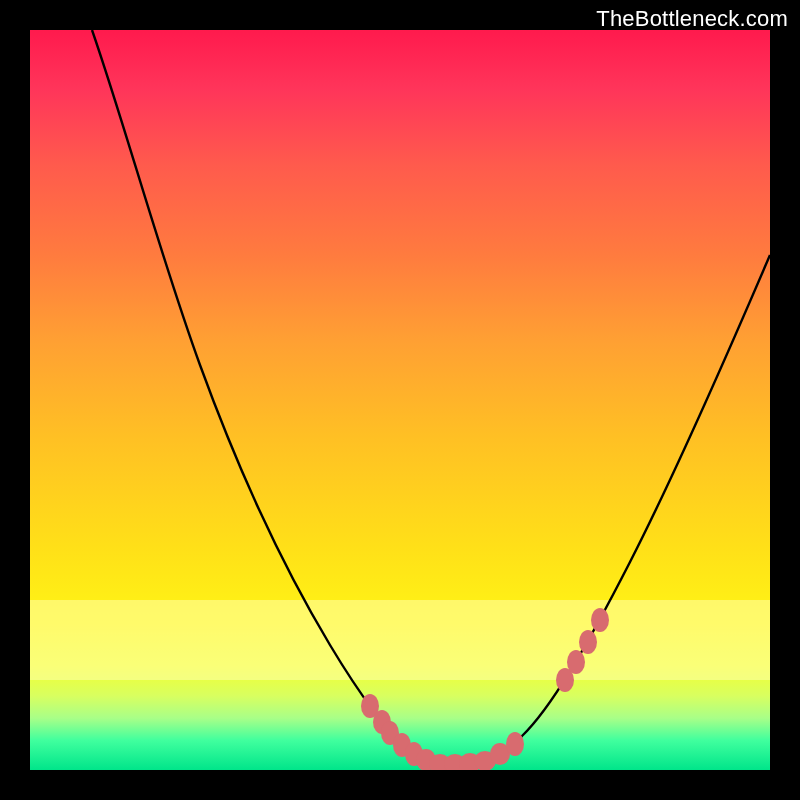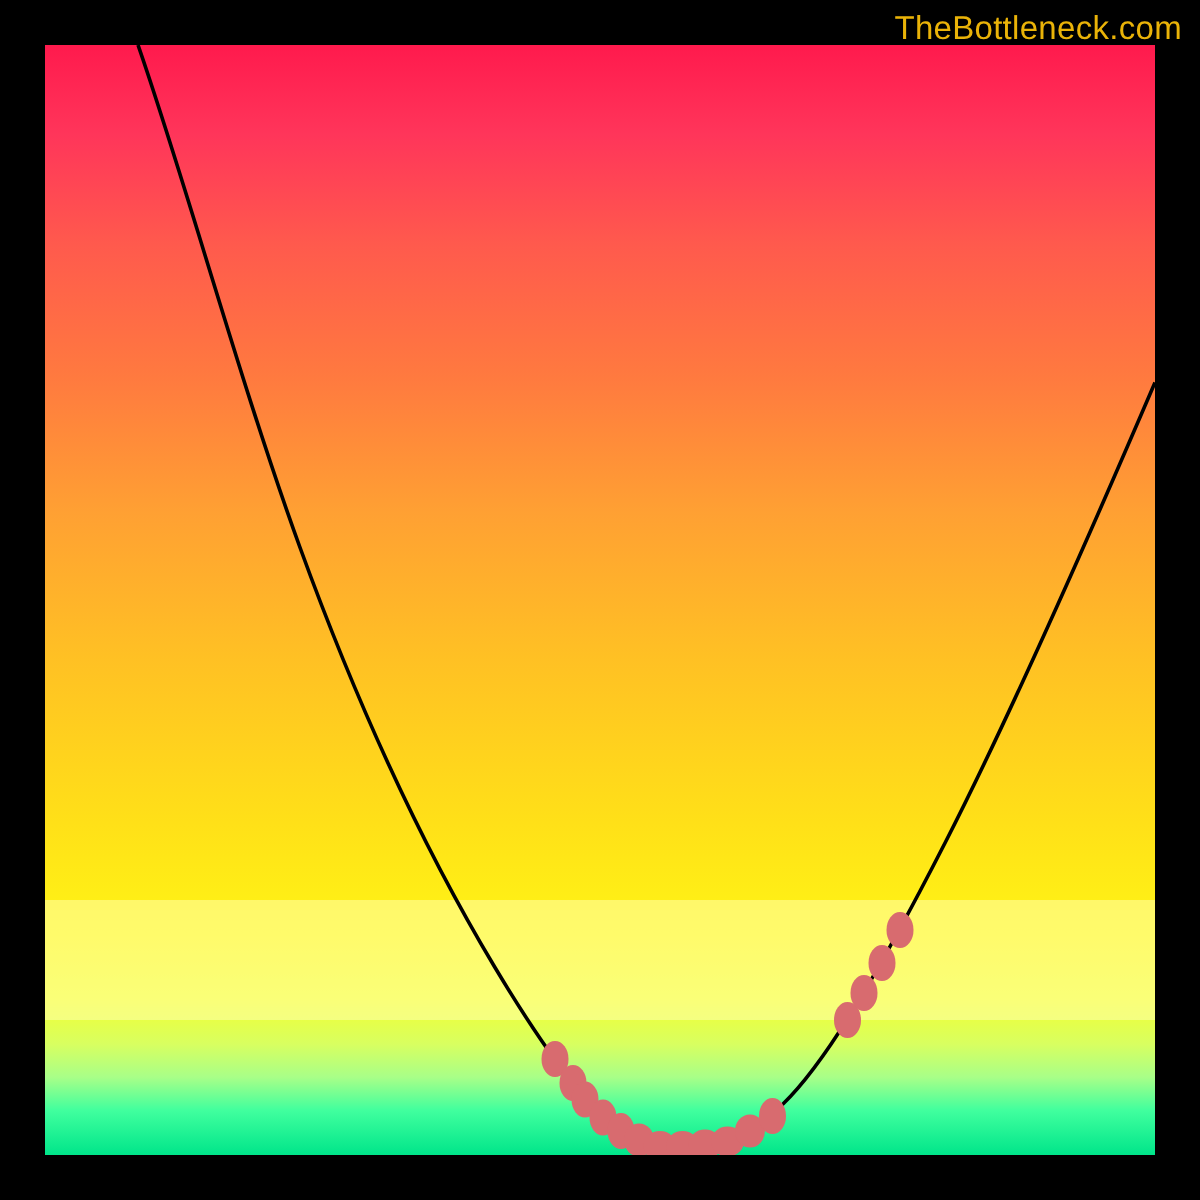--- a/index.html
+++ b/index.html
@@ -43,21 +43,21 @@
       #d8ff60 90%,
       #a8ff88 93%,
       #40ff9e 96%,
       #00e58a 100%
     );
   }
   .attribution {
     position: absolute;
     top: 6px;
     right: 12px;
-    color: #eab308;
+    color: #ffffff;
     font-size: 22px;
     font-weight: 400;
     letter-spacing: 0.2px;
     user-select: none;
   }
   svg.curve {
     position: absolute;
     inset: 0;
     width: 740px;
     height: 740px;

